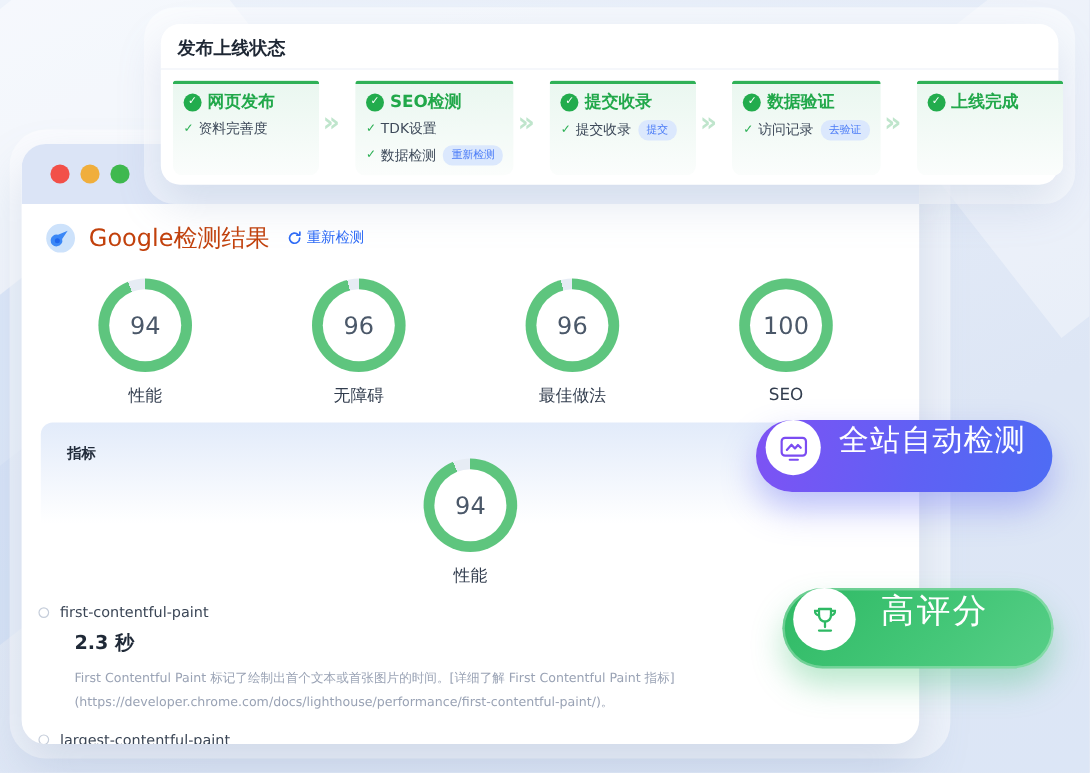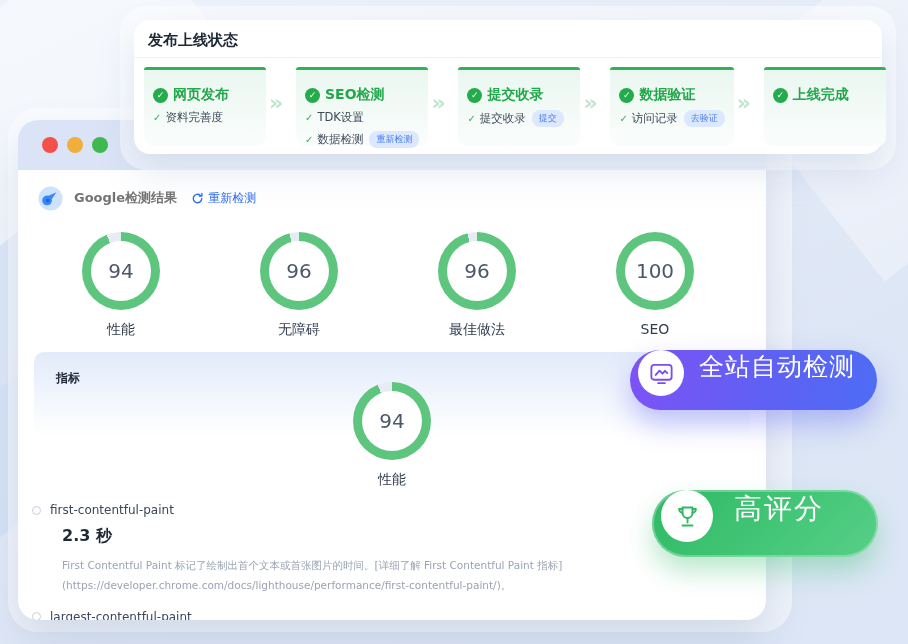--- a/index.html
+++ b/index.html
@@ -17,21 +17,21 @@
   
   .top-frame{position:absolute;left:120px;top:6px;width:776px;height:164px;border-radius:26px;
     background:rgba(255,255,255,.5);z-index:3;}
   .top-card{position:absolute;left:14px;top:14px;width:748px;height:134px;border-radius:16px;background:#fff;
     box-shadow:0 16px 36px rgba(125,145,185,.22);}
   .tc-header{padding:10px 14px 7px;border-bottom:1px solid #eef2f8;}
   .tc-title{font-size:15px;font-weight:bold;color:#1e2734;}
   .steps{display:flex;gap:30px;padding:9px 10px 0;}
   .step{position:relative;flex:0 0 122px;height:79px;border-top:3px solid #2fb157;
     border-radius:3px 3px 8px 8px;background:linear-gradient(180deg,#eaf7f0 0%,#fbfdfc 100%);
-    padding:16px 9px;}
+    padding:6px 9px;}
   .steps .step:not(:nth-of-type(1))::before{
     content:"\00BB";position:absolute;left:-27px;top:20px;font-size:22px;font-weight:bold;color:#bfe5cc;}
   .step-title{display:flex;align-items:center;gap:5px;}
   .check-circle{width:15px;height:15px;border-radius:50%;background:#22ac4d;color:#fff;font-size:9px;
     display:flex;align-items:center;justify-content:center;flex:0 0 15px;}
   .check-circle::before{content:"\2713";font-weight:bold;}
   .step-title-text{font-size:14px;font-weight:bold;color:#21a84a;white-space:nowrap;}
   .sub{display:flex;align-items:center;gap:4px;margin-top:6px;white-space:nowrap;}
   .sub .tick{color:#2fb157;font-size:10px;font-weight:bold;}
   .sub-label{font-size:11.5px;color:#3e4a5a;}
@@ -41,21 +41,21 @@
   .main-frame{position:absolute;left:8px;top:108px;width:784px;height:524px;border-radius:30px;
     background:rgba(255,255,255,.5);z-index:2;}
   .main-window{position:absolute;left:10px;top:12px;width:748px;height:500px;border-radius:20px;background:#fff;
     overflow:hidden;box-shadow:0 20px 40px rgba(125,145,185,.25);}
   .titlebar{height:50px;background:#dbe4f6;display:flex;align-items:center;padding-left:24px;gap:9px;}
   .dot{width:16px;height:16px;border-radius:50%;cursor:pointer;}
   .dot.red{background:#f25049;} .dot.yellow{background:#f0ae3c;} .dot.green{background:#3fb94f;}
 
   .header-row{height:56px;display:flex;align-items:center;padding:0 12px 0 20px;}
   .compass{width:25px;height:25px;flex:0 0 25px;}
-  .win-title{margin-left:11px;font-size:13px;font-weight:bold;color:#737373;}
+  .win-title{margin-left:11px;font-size:20px;font-weight:normal;color:#c2410c;}
   .refresh-link{margin-left:14px;display:flex;align-items:center;gap:4px;cursor:pointer;}
   .refresh-link svg{width:13px;height:13px;}
   .refresh-label{font-size:12px;color:#2e6bf6;}
   .spacer{flex:1;}
   .device-toggle{background:#e9edf7;border-radius:6px;padding:3px;display:flex;gap:2px;}
   .seg{display:flex;align-items:center;gap:5px;padding:4px 10px;border-radius:4px;font-size:12px;cursor:pointer;}
   .seg.active{background:#fff;color:#3a4553;box-shadow:0 1px 2px rgba(90,110,150,.15);}
   .seg.inactive{color:#b9c4d9;}
   .seg svg{width:13px;height:13px;}
 

